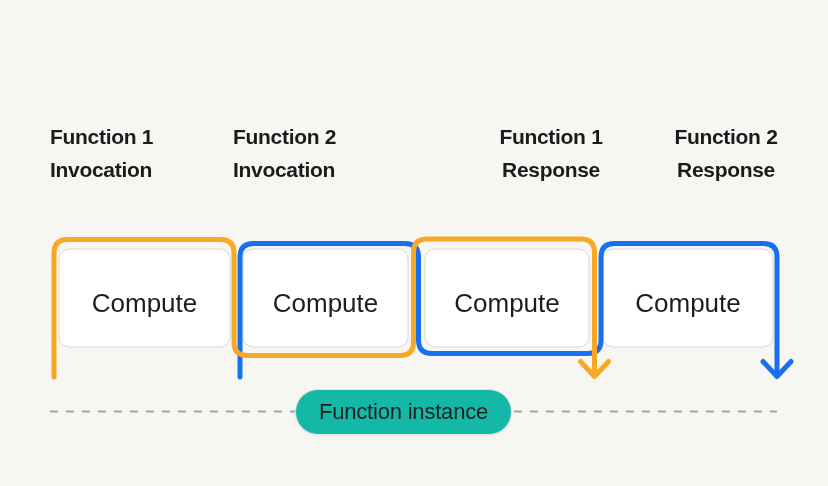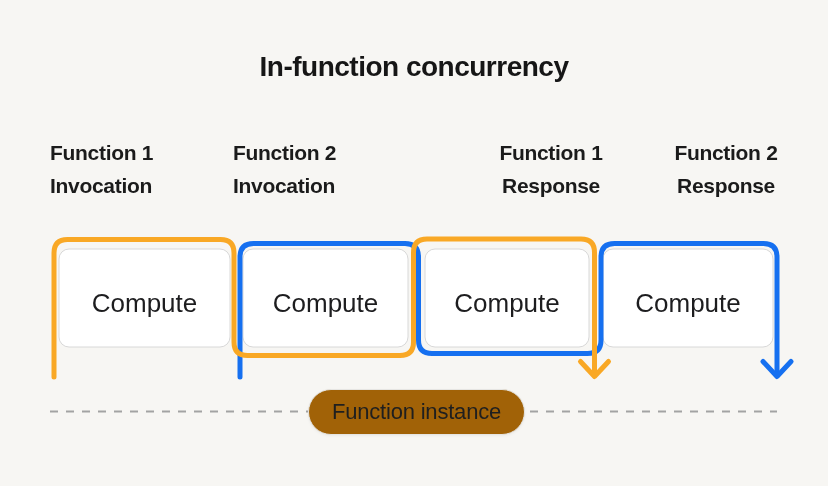--- a/index.html
+++ b/index.html
@@ -10,55 +10,54 @@
     font-family:"Liberation Sans", sans-serif;
     overflow:hidden;
   }
   .title{
     position:absolute;left:0;top:51px;width:828px;
     margin:0;text-align:center;
     font-size:28px;font-weight:700;letter-spacing:-0.5px;
     color:#161616;
   }
   .lane-label{
-    position:absolute;top:136px;
+    position:absolute;top:120px;
     font-size:21px;font-weight:700;letter-spacing:-0.3px;
     line-height:33px;color:#1b1b1b;
   }
   .lane-label.l1{left:50px;text-align:left;}
   .lane-label.l2{left:233px;text-align:left;}
   .lane-label.l3{left:494px;width:114px;text-align:center;}
   .lane-label.l4{left:669px;width:114px;text-align:center;}
   .flow-svg{position:absolute;left:0;top:0;}
   .compute-label{
     position:absolute;top:254px;height:98px;
     display:flex;align-items:center;justify-content:center;
     font-size:26px;font-weight:400;color:#1d1d1f;letter-spacing:0px;
   }
   .compute-label.c1{left:59px;width:171px;}
   .compute-label.c2{left:243px;width:165px;}
   .compute-label.c3{left:425px;width:164px;}
   .compute-label.c4{left:603px;width:170px;}
   .pill{
-    position:absolute;left:308px;top:389px;width:217px;height:46px;
-    background:#a16207;border:1px solid #e6e5e2;border-radius:24px;
+    position:absolute;left:295px;top:389px;width:217px;height:46px;
+    background:#14b8a6;border:1px solid #e6e5e2;border-radius:24px;
     box-sizing:border-box;
     display:flex;align-items:center;justify-content:center;
     box-shadow:0 1px 3px rgba(0,0,0,0.05);
   }
   .pill span{
     font-size:22px;font-weight:400;color:#1f1f1f;letter-spacing:-0.2px;
   }
 </style>
 </head>
 <body>
 
 <div class="canvas">
 
-  <h1 class="title">In-function concurrency</h1>
 
   <div class="lane-label l1">
     <div>Function 1</div>
     <div>Invocation</div>
   </div>
   <div class="lane-label l2">
     <div>Function 2</div>
     <div>Invocation</div>
   </div>
   <div class="lane-label l3">

